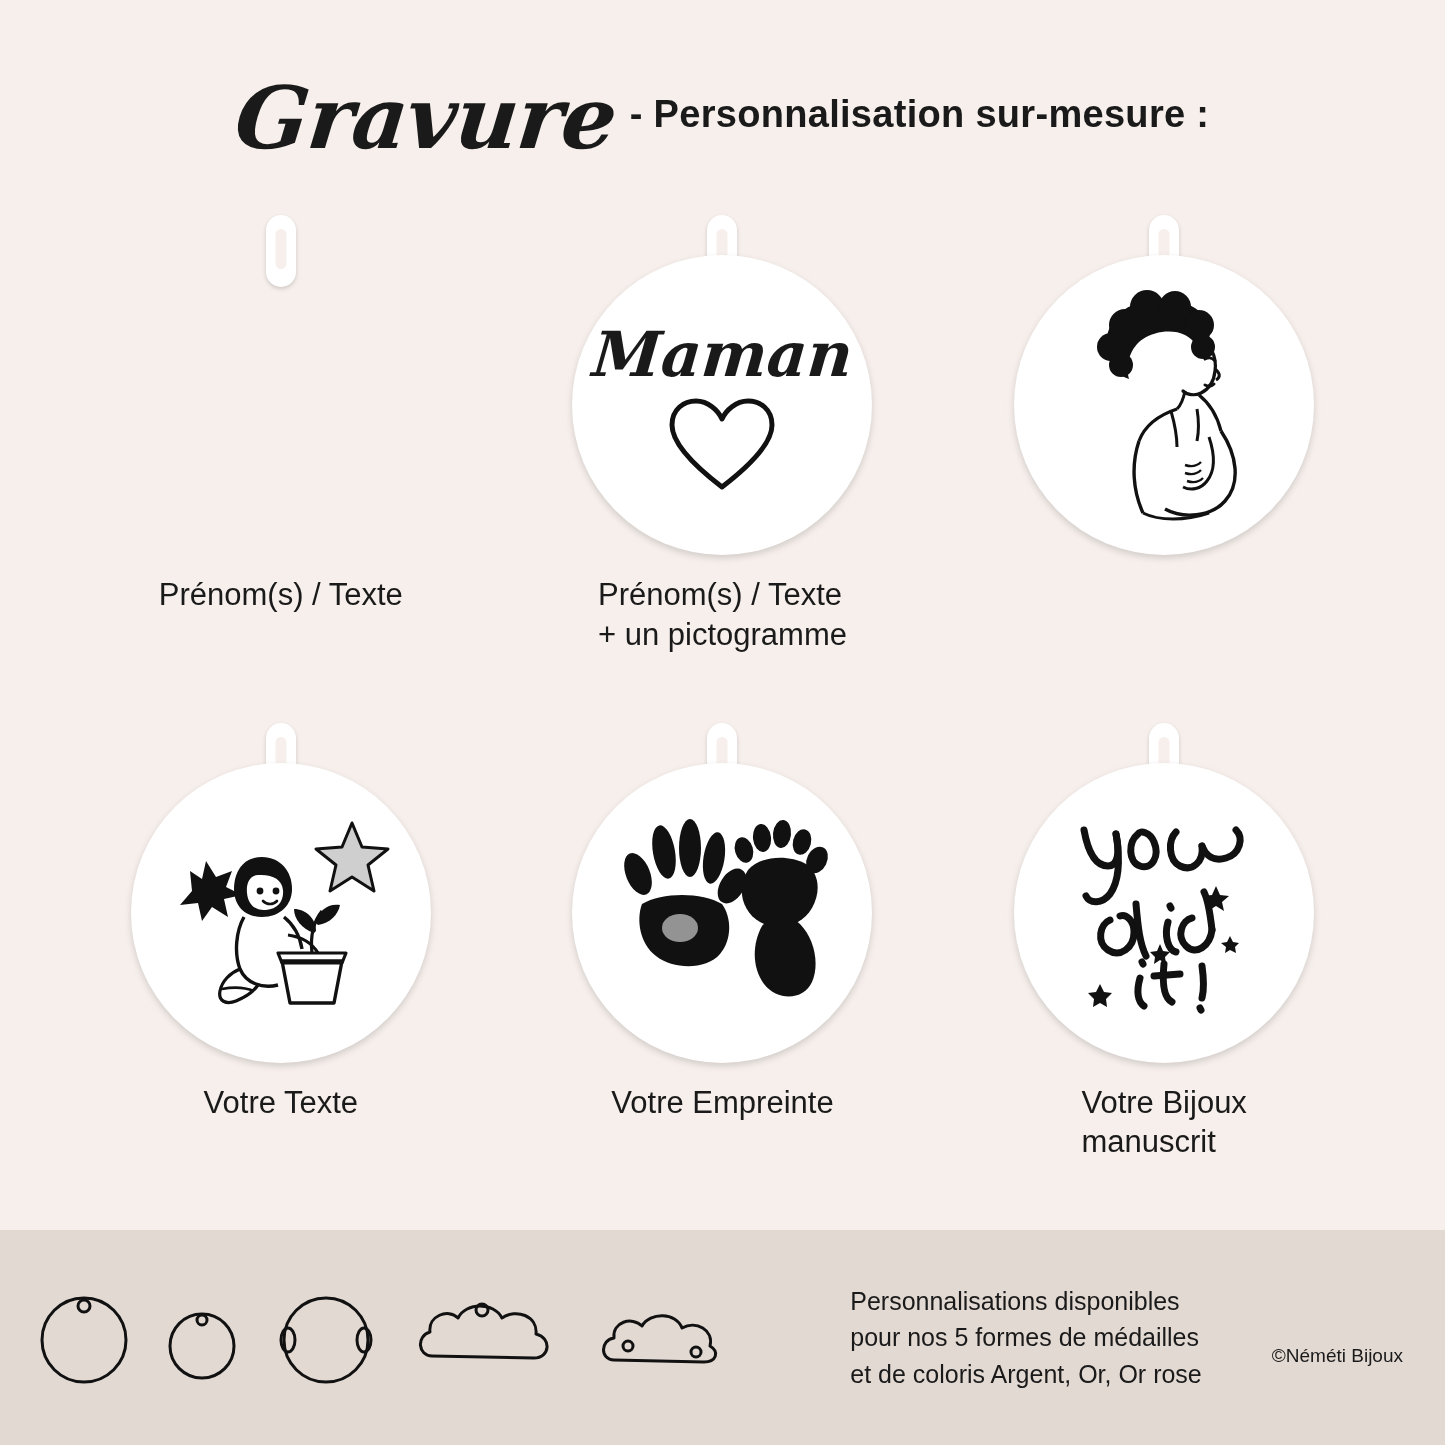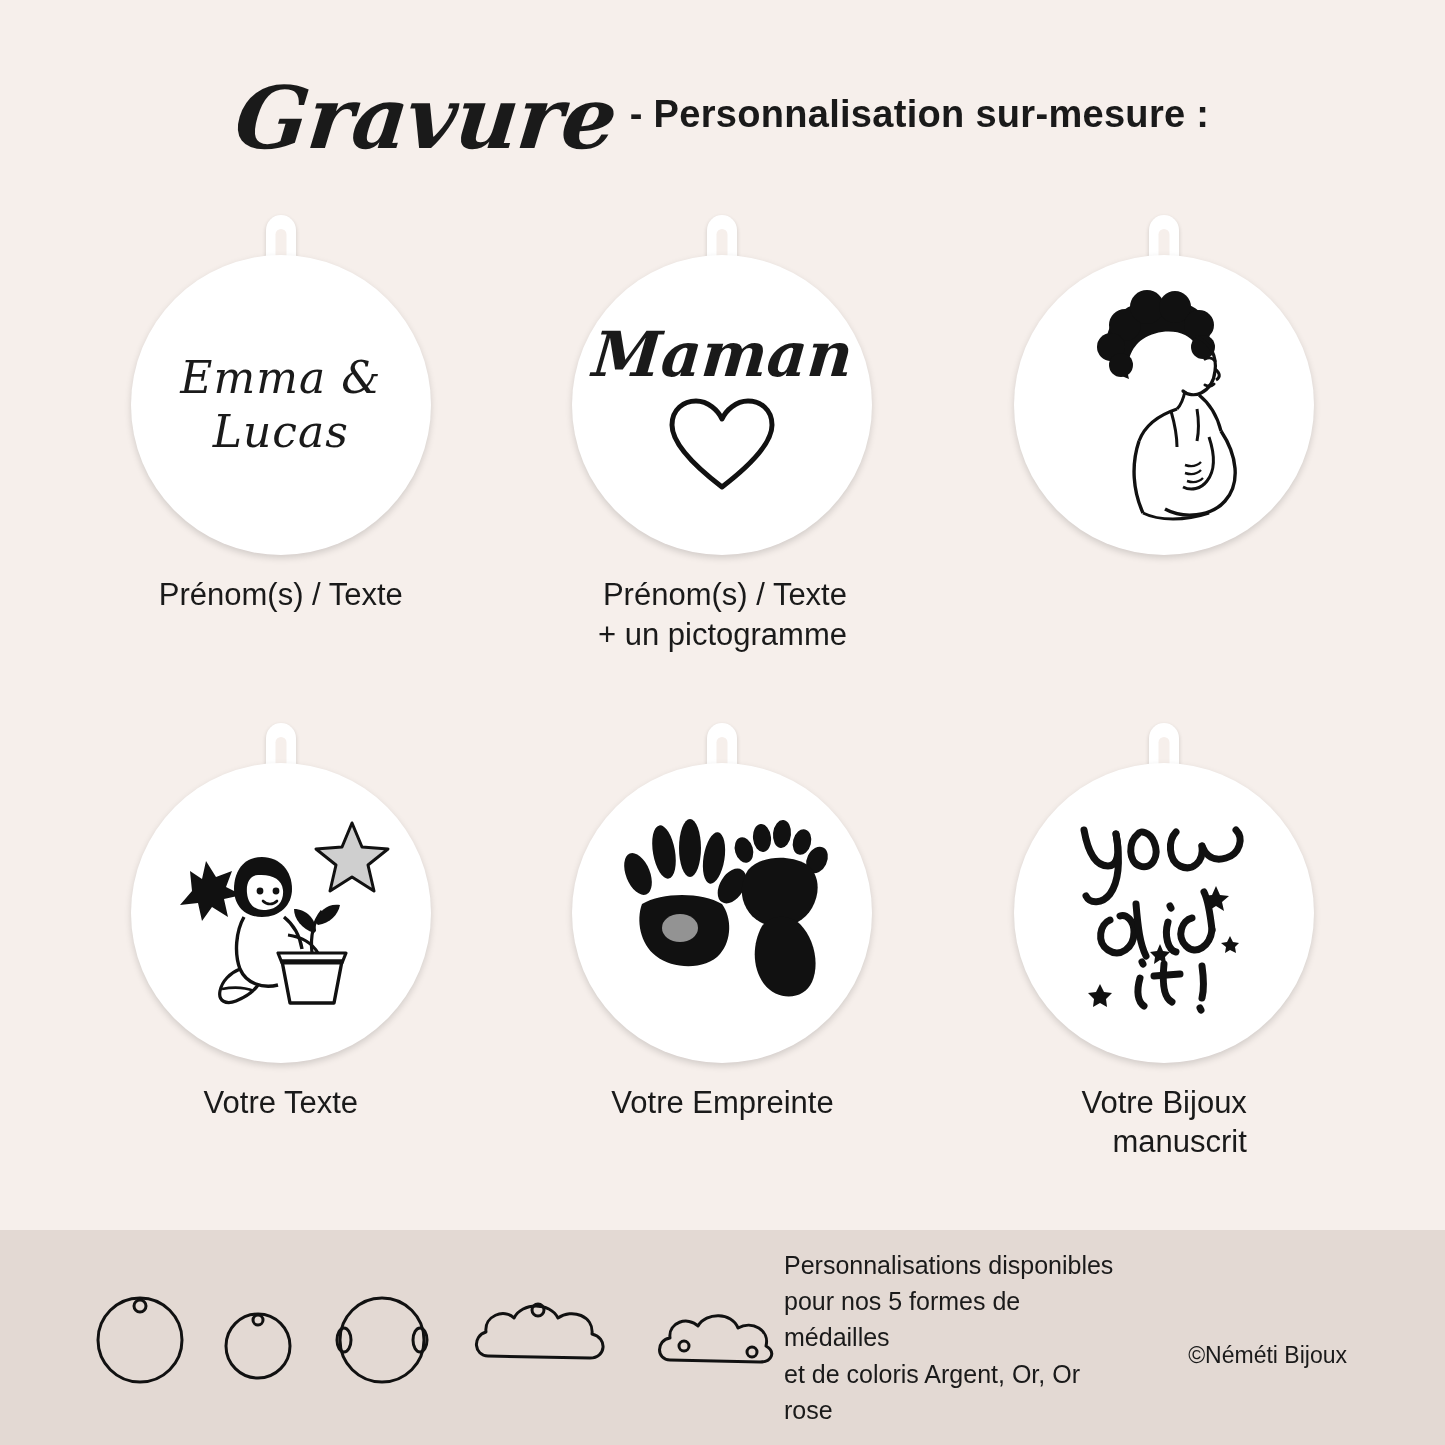--- a/index.html
+++ b/index.html
@@ -101,21 +101,21 @@
     background: #ffffff;
     box-shadow: 0 3px 7px rgba(0,0,0,0.15);
     display: flex;
     align-items: center;
     justify-content: center;
     z-index: 2;
     overflow: hidden;
   }
   .medal svg { display: block; }
   .caption {
-    text-align: right;
+    text-align: left;
     font-size: 31px;
     line-height: 1.28;
     margin-top: 20px;
     white-space: pre-line;
   }
   
   .script-names {
     font-family: "DejaVu Serif", serif;
     font-style: italic;
     font-size: 44px;
@@ -136,21 +136,21 @@
     flex-direction: column;
     align-items: center;
     gap: 6px;
   }
   
   .footer {
     height: 215px;
     background: #e3d9d3;
     display: flex;
     align-items: center;
-    padding: 0 88px;
+    padding: 0 32px;
     box-sizing: border-box;
   }
   .shapes {
     display: flex;
     align-items: center;
     gap: 26px;
     flex: 0 0 auto;
   }
   .footer-texts {
     flex: 1;
@@ -159,45 +159,40 @@
     justify-content: flex-end;
     gap: 70px;
     padding-right: 10px;
   }
   .footer-note {
     font-size: 25px;
     line-height: 1.45;
     white-space: pre-line;
   }
   .footer-credit {
-    font-size: 23px;
+    font-size: 19px;
     white-space: nowrap;
     margin-top: 36px;
   }
 </style>
 </head>
 <body>
 
 <div class="page">
 
   <div class="header">
     <span class="header-title">Gravure</span>
     <span class="header-sub">- Personnalisation sur-mesure :</span>
   </div>
 
   <div class="grid">
 
     <div class="cell">
       <div class="medal-wrap">
         <div class="bail"></div>
-        <div class="medal">
-          <div class="script-names">Emma
-&amp;
-Lucas</div>
-        </div>
       </div>
       <div class="caption">Prénom(s) / Texte</div>
     </div>
 
     <div class="cell">
       <div class="medal-wrap">
         <div class="bail"></div>
         <div class="medal">
           <div class="pict-stack">
             <div class="script-maman">Maman</div>

